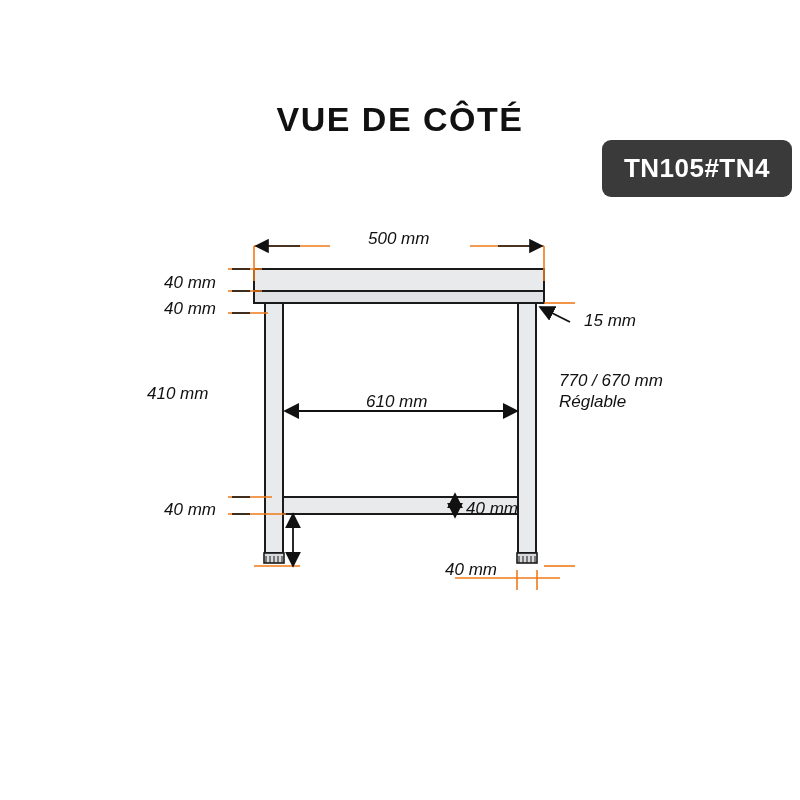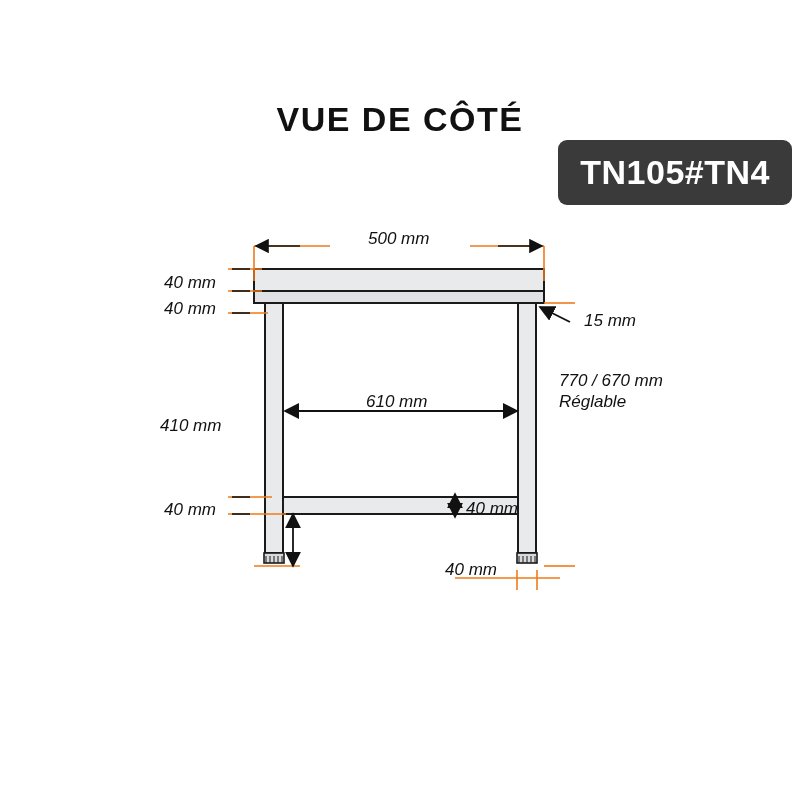--- a/index.html
+++ b/index.html
@@ -34,21 +34,21 @@
     color: #111111;
   }
   .badge {
     position: absolute;
     right: 24px;
     top: 140px;
     background: #3a3a3a;
     color: #ffffff;
     border-radius: 9px;
     padding: 13px 22px;
-    font-size: 34px;
+    font-size: 26px;
     font-weight: bold;
     letter-spacing: 0.5px;
   }
   .dim-label {
     position: absolute;
     font-size: 17px;
     color: #111111;
     white-space: pre-line;
     line-height: 1.25;
     font-style: italic;
@@ -176,21 +176,21 @@
   </svg>
 
   <div class="dim-label" style="left:368px; top:228px;">500 mm</div>
 
   <div class="dim-label" style="left:164px; top:272px;">40 mm</div>
 
   <div class="dim-label" style="left:164px; top:298px;">40 mm</div>
 
   <div class="dim-label" style="left:584px; top:310px;">15 mm</div>
 
-  <div class="dim-label" style="left:160px; top:383px;margin-top:32px;">410 mm</div>
+  <div class="dim-label" style="left:147px; top:383px;">410 mm</div>
 
   <div class="dim-label" style="left:366px; top:391px;">610 mm</div>
 
   <div class="dim-label" style="left:559px; top:370px; width:110px;">770 / 670 mm Réglable</div>
 
   <div class="dim-label" style="left:164px; top:499px;">40 mm</div>
 
   <div class="dim-label" style="left:466px; top:498px;">40 mm</div>
 
 

